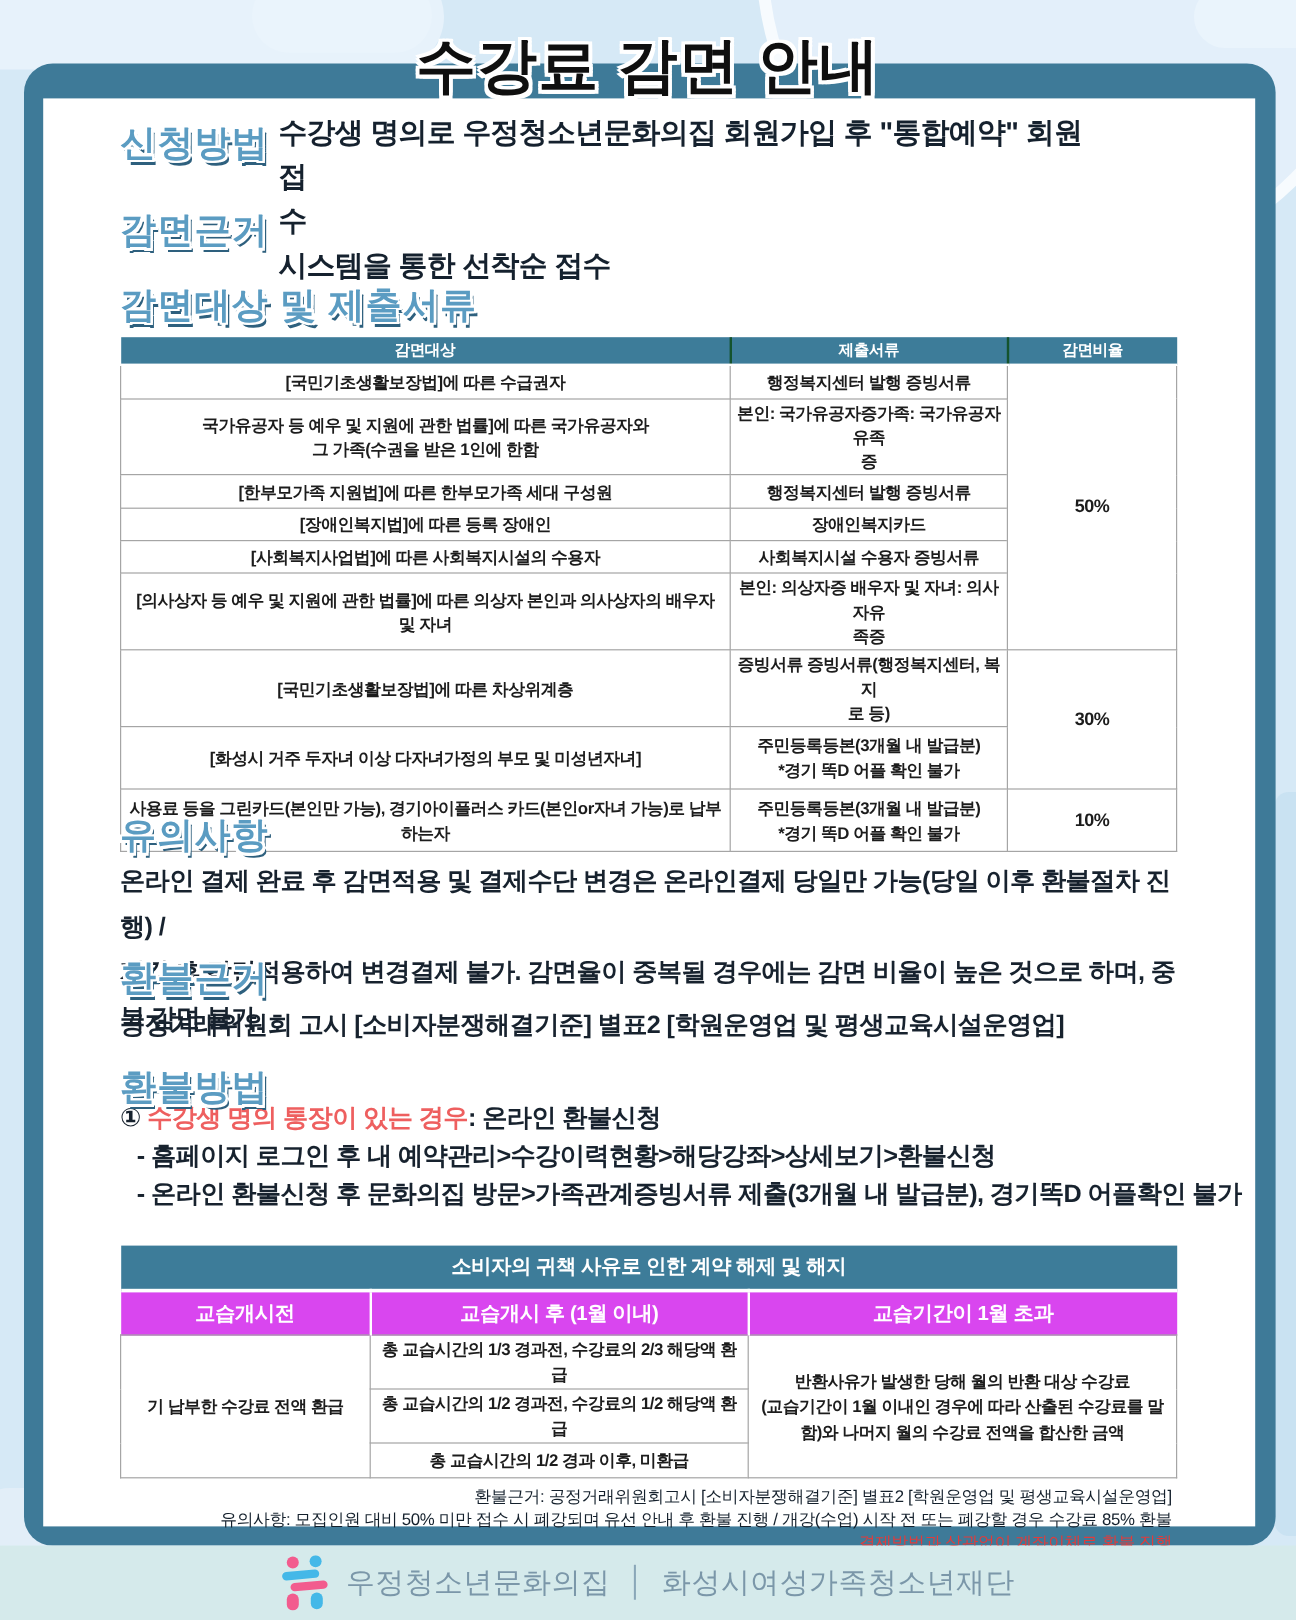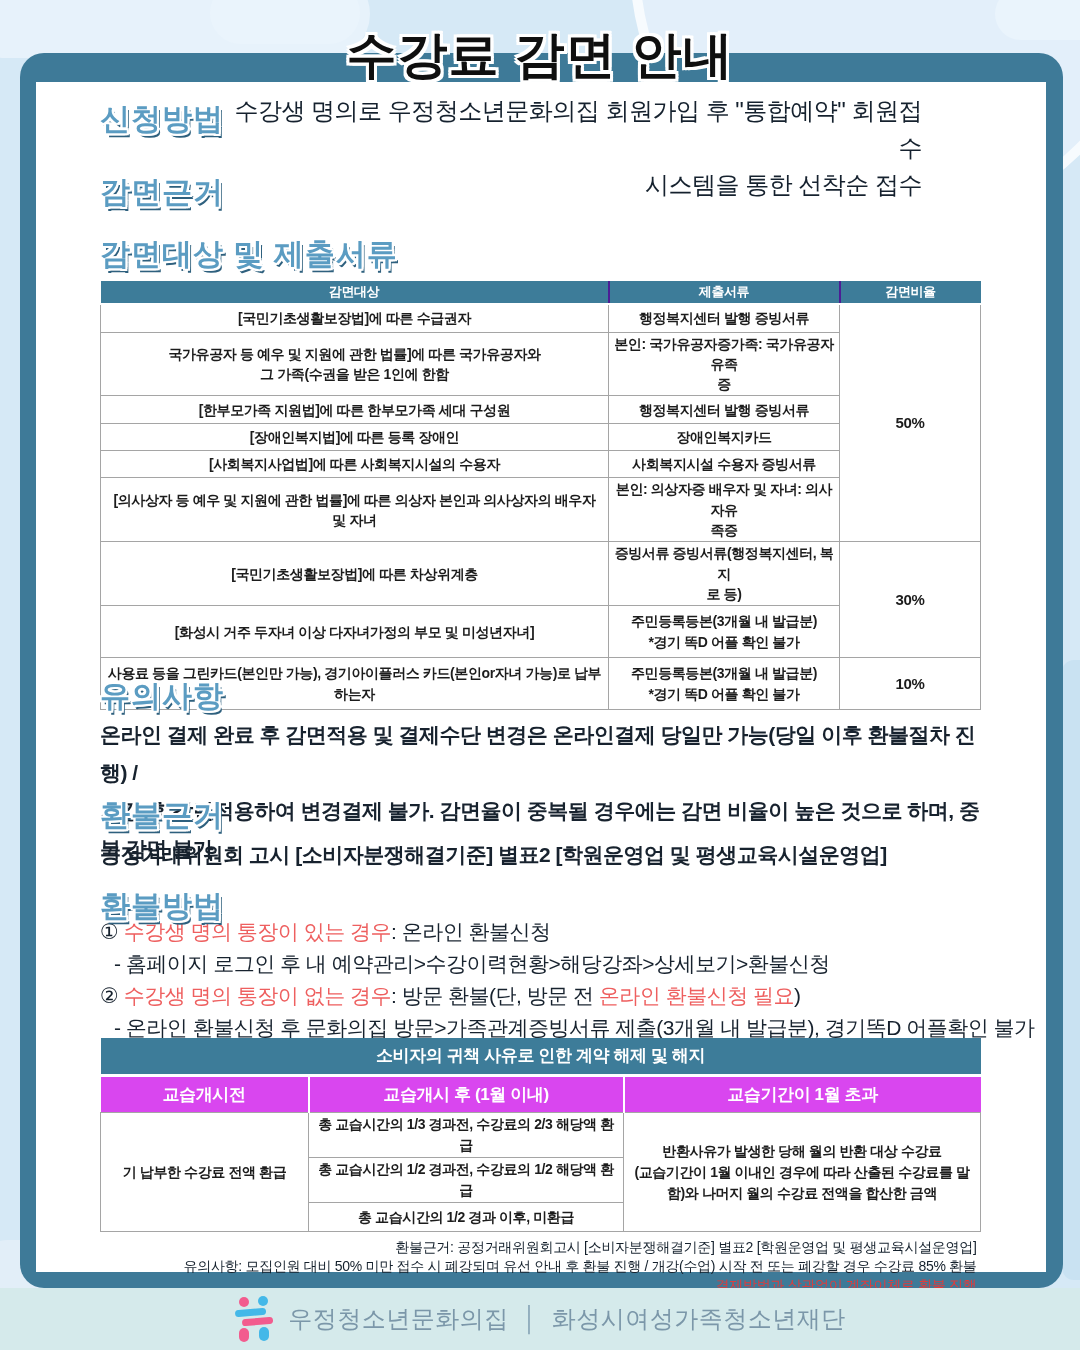--- a/index.html
+++ b/index.html
@@ -20,36 +20,36 @@
   .frame-inner{position:absolute;left:16px;top:29px;right:17px;bottom:16px;background:#ffffff;}
 
   .main-title{left:0;top:22px;width:100%;text-align:center;font-size:50px;font-weight:900;color:#0f0f0f;letter-spacing:1px;
     text-shadow:-3px -3px 0 #fff,3px -3px 0 #fff,-3px 3px 0 #fff,3px 3px 0 #fff,0 -3px 0 #fff,0 3px 0 #fff,-3px 0 0 #fff,3px 0 0 #fff;
     z-index:5;}
 
   .section-label{font-size:30px;font-weight:800;color:#5b9cc2;letter-spacing:1px;white-space:nowrap;
     text-shadow:-2px -2px 0 #fff,2px -2px 0 #fff,-2px 2px 0 #fff,2px 2px 0 #fff,0 -2px 0 #fff,0 2px 0 #fff,-2px 0 0 #fff,2px 0 0 #fff,3px 4px 0 #2e607e;
     z-index:4;}
 
-  .body-strong{font-size:24px;font-weight:400;color:#15212e;line-height:37px;letter-spacing:-0.5px;text-align:right;}
+  .body-strong{font-size:24px;font-weight:700;color:#15212e;line-height:37px;letter-spacing:-0.5px;}
   .para{font-size:21px;font-weight:700;color:#17222e;line-height:38px;letter-spacing:-0.5px;}
 
   
   table{border-collapse:collapse;table-layout:fixed;}
   .t1{left:100px;top:281px;width:880px;}
   .t1 td{border:1px solid #a5a5a5;text-align:center;vertical-align:middle;
     font-size:14px;font-weight:700;color:#1c1c1c;letter-spacing:-0.4px;line-height:1.45;padding:1px 4px;}
-  .t1 tr.hd td{background:#3d7c99;color:#ffffff;font-size:13px;border:none;border-right:2px solid #4c1d95;border-bottom:2px solid #fff;height:22px;padding:0;}
+  .t1 tr.hd td{background:#3d7c99;color:#ffffff;font-size:13px;border:none;border-right:2px solid #14532d;border-bottom:2px solid #fff;height:22px;padding:0;}
   .t1 tr.hd td:last-child{border-right:none;}
   .t1 td.ratio{font-size:15px;}
   .pre{white-space:pre-line;}
 
   
   .red{color:#ee5f5f;}
-  .mlist{left:100px;top:916px;width:880px;font-size:21px;font-weight:400;color:#17222e;letter-spacing:-0.5px;}
+  .mlist{left:100px;top:916px;width:880px;font-size:21px;font-weight:700;color:#17222e;letter-spacing:-0.5px;}
   .mlist .row{height:32px;line-height:32px;white-space:nowrap;}
   .mlist .sub{padding-left:14px;}
 
   
   .t2{left:100px;top:1038px;width:880px;}
   .t2 td{border:1px solid #a5a5a5;text-align:center;vertical-align:middle;
     font-size:14px;font-weight:700;color:#1c1c1c;letter-spacing:-0.4px;line-height:1.5;padding:1px 4px;}
   .t2 td.tt{background:#3d7c99;color:#fff;font-size:17px;height:34px;border:none;border-bottom:3px solid #fff;}
   .t2 tr.hd td{background:#d946ef;color:#fff;font-size:17px;height:33px;border:none;border-right:2px solid #fff;}
   .t2 tr.hd td:last-child{border-right:none;}
@@ -160,24 +160,20 @@
   <div class="abs section-label" style="left:100px;top:795px;">환불근거</div>
   <div class="abs para" style="left:100px;top:836px;width:880px;">공정거래위원회 고시 [소비자분쟁해결기준] 별표2 [학원운영업 및 평생교육시설운영업]</div>
 
   <div class="abs section-label" style="left:100px;top:886px;">환불방법</div>
   <div class="abs mlist">
     <div class="row">
       <span>①</span>
       <span class="red">수강생 명의 통장이 있는 경우</span><span>: 온라인 환불신청</span>
     </div>
     <div class="row sub">- 홈페이지 로그인 후 내 예약관리&gt;수강이력현황&gt;해당강좌&gt;상세보기&gt;환불신청</div>
-    <div class="row">
-      <span>②</span>
-      <span class="red">수강생 명의 통장이 없는 경우</span><span>: 방문 환불(단, 방문 전 </span><span class="red">온라인 환불신청 필요</span><span>)</span>
-    </div>
     <div class="row sub">-  온라인 환불신청 후 문화의집 방문&gt;가족관계증빙서류 제출(3개월 내 발급분), 경기똑D 어플확인 불가</div>
   </div>
 
   <table class="abs t2">
     <colgroup>
         <col style="width:208px">
         <col style="width:315px">
         <col style="width:357px">
       </colgroup>
     <tbody>

